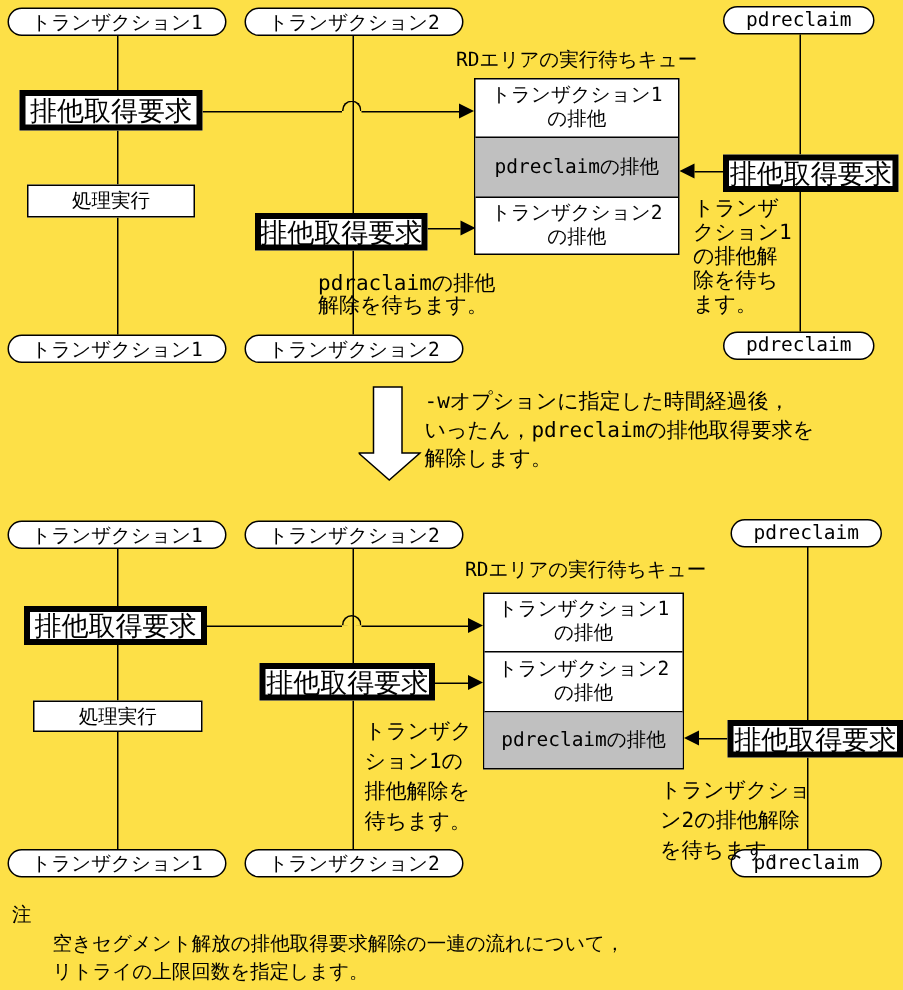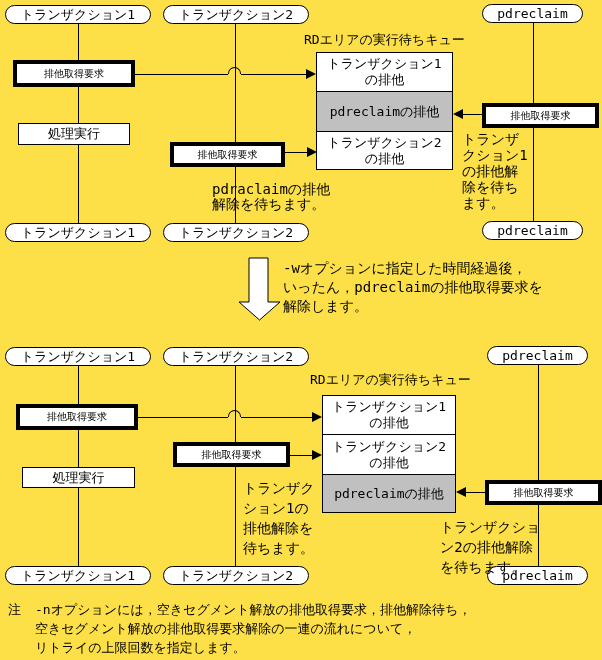--- a/index.html
+++ b/index.html
@@ -17,21 +17,21 @@
   .cap {
     position: absolute; height: 19px; box-sizing: border-box;
     border: 1px solid var(--line); border-radius: 10px; background: #fff;
     display: flex; align-items: center; justify-content: center;
     font-size: 13px; white-space: nowrap;
   }
   .bb {
     position: absolute; box-sizing: border-box;
     border: 4px solid var(--line); background: #fff;
     display: flex; align-items: center; justify-content: center;
-    font-size: 10px; white-space: nowrap;
+    font-size: 18px; white-space: nowrap;
   }
   .pb {
     position: absolute; box-sizing: border-box;
     border: 1px solid var(--line); background: #fff;
     display: flex; align-items: center; justify-content: center;
     font-size: 13px; white-space: nowrap;
   }
   .vl { position: absolute; width: 1px; background: var(--line); }
   .hl { position: absolute; height: 1px; background: var(--line); }
   .ar { position: absolute; width: 0; height: 0;
@@ -191,17 +191,16 @@
 
   <div class="note" style="left:243px;top:478px;line-height:20px">トランザク
 ション1の
 排他解除を
 待ちます。</div>
   <div class="note" style="left:440px;top:517px;line-height:20px">トランザクショ
 ン2の排他解除
 を待ちます。</div>
 
   <div class="fn" style="left:8px;top:601px">注</div>
-  <div class="fn" style="left:35px;top:601px">-nオプションには，空きセグメント解放の排他取得要求，排他解除待ち，</div>
   <div class="fn" style="left:35px;top:620px">空きセグメント解放の排他取得要求解除の一連の流れについて，</div>
   <div class="fn" style="left:35px;top:639px">リトライの上限回数を指定します。</div>
 
 </div>
 
 </body></html>

